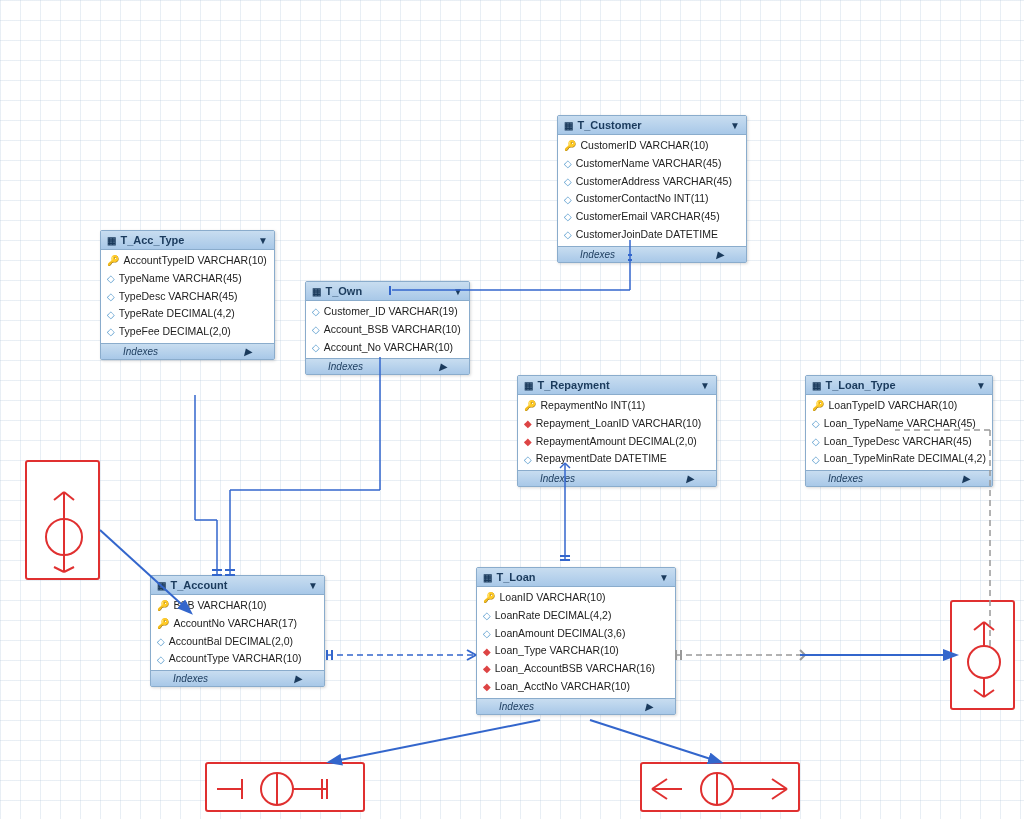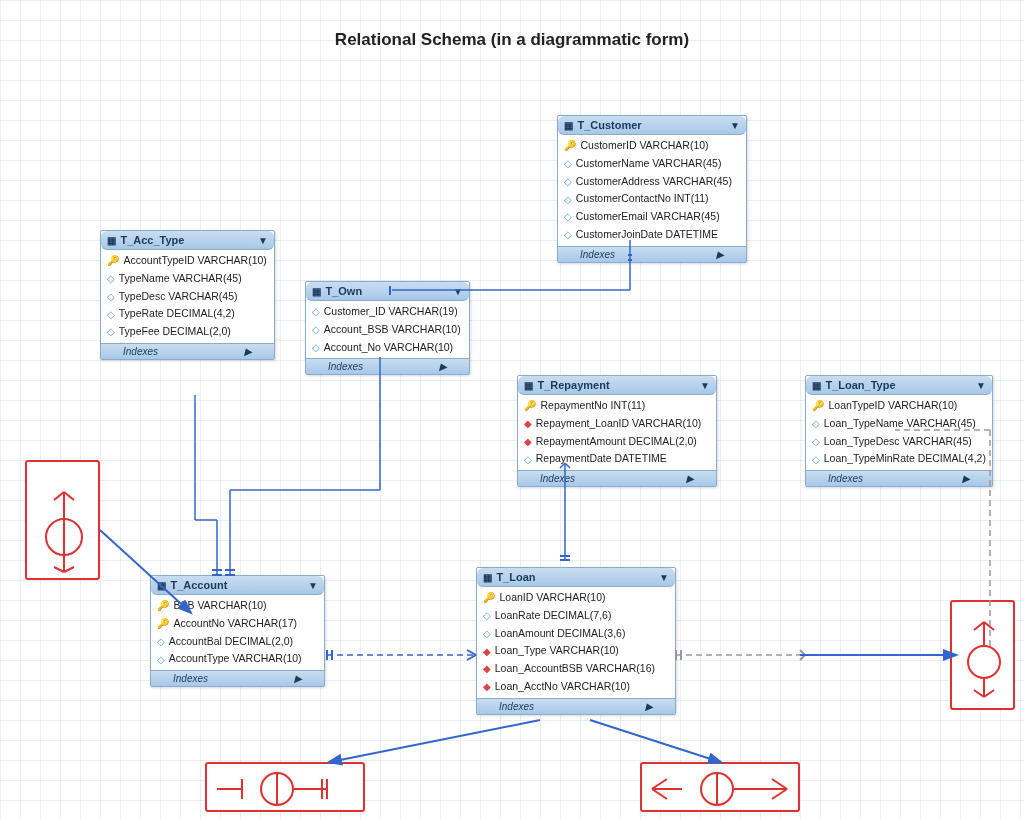--- a/index.html
+++ b/index.html
@@ -44,21 +44,20 @@
     .db-table-header {
       background: linear-gradient(to bottom, #c8ddf0, #a8c8e8);
       border-bottom: 1px solid #8aaccc;
       padding: 3px 6px;
       display: flex;
       align-items: center;
       justify-content: space-between;
       font-weight: bold;
       font-size: 11px;
       color: #1a3a5c;
-      border-radius: 6px;
     }
     .db-table-header .table-icon {
       color: #1a3a5c;
       margin-right: 4px;
       font-size: 10px;
     }
     .db-table-header .arrow-icon {
       color: #1a3a5c;
       font-size: 10px;
     }
@@ -115,21 +114,20 @@
       background: white;
     }
     .erd-symbol svg {
       display: block;
     }
   </style>
 </head>
 <body>
 
 <div class="canvas">
-  <div class="title">Relational Schema (in a diagrammatic form)</div>
 
   <div class="db-table" style="left:557px;top:115px;min-width:190px;">
     <div class="db-table-header">
       <span><span class="table-icon">▦</span><span>T_Customer</span></span>
       <span class="arrow-icon">▼</span>
     </div>
     <div class="db-table-body">
       <div class="db-field">
           <span class="field-icon icon-pk">🔑</span>
           <span>CustomerID VARCHAR(10)</span>
@@ -311,21 +309,21 @@
       <span><span class="table-icon">▦</span><span>T_Loan</span></span>
       <span class="arrow-icon">▼</span>
     </div>
     <div class="db-table-body">
       <div class="db-field">
           <span class="field-icon icon-pk">🔑</span>
           <span>LoanID VARCHAR(10)</span>
         </div>
       <div class="db-field">
           <span class="field-icon icon-field">◇</span>
-          <span>LoanRate DECIMAL(7,6)</span>
+          <span>LoanRate DECIMAL(4,2)</span>
         </div>
       <div class="db-field">
           <span class="field-icon icon-field">◇</span>
           <span>LoanAmount DECIMAL(3,6)</span>
         </div>
       <div class="db-field">
           <span class="field-icon icon-fk" style="color:#d44;">◆</span>
           <span>Loan_Type VARCHAR(10)</span>
         </div>
       <div class="db-field">

